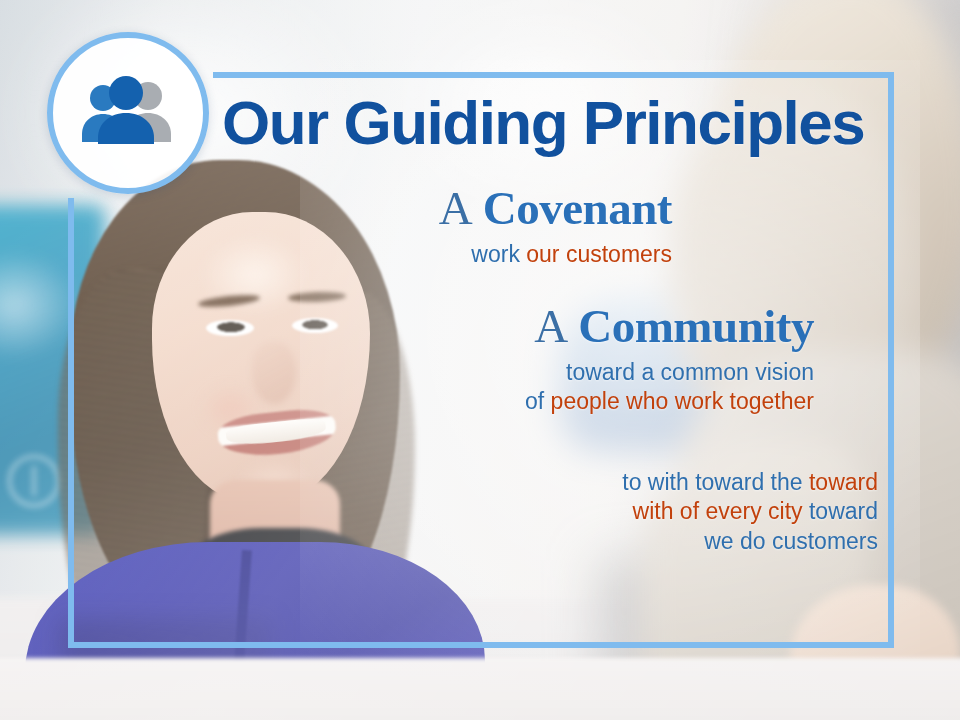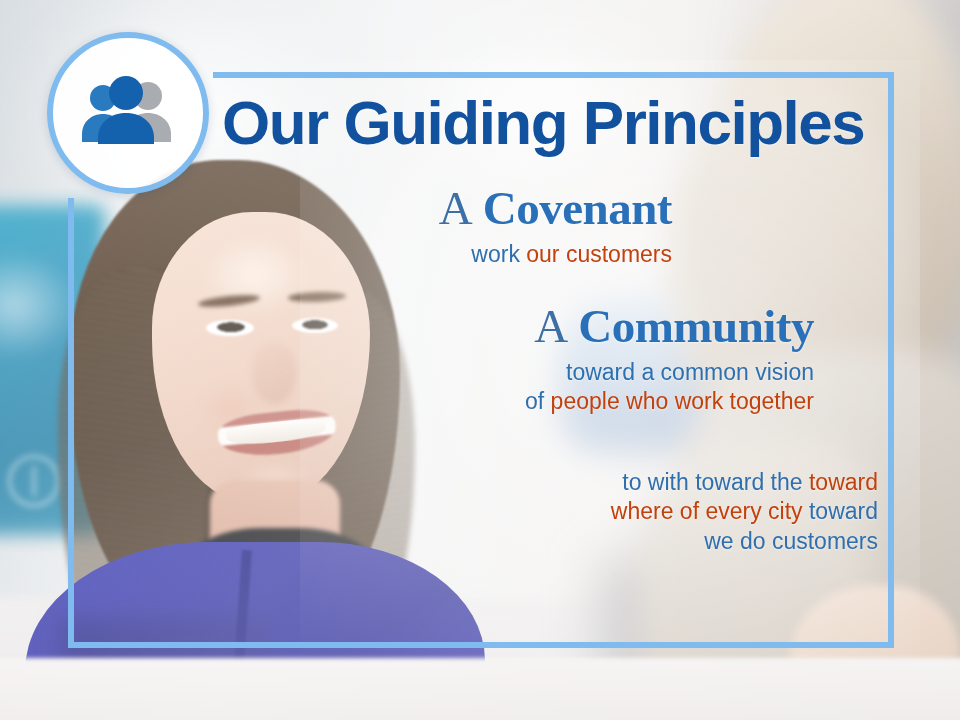--- a/index.html
+++ b/index.html
@@ -411,18 +411,18 @@
     </div>
     <div class="sub">
       <div><span>toward a common vision</span></div>
       <div><span>of </span><b>people who work together</b></div>
     </div>
   </div>
 
   <div class="block" id="b-commitment">
     <div class="sub">
       <div><span>to with toward the </span><b>toward</b></div>
-      <div><b>where of every city</b><span> toward</span></div>
+      <div><b>with of every city</b><span> toward</span></div>
       <div><span>we do customers</span></div>
     </div>
   </div>
 
 </div>
 
 </body></html>

